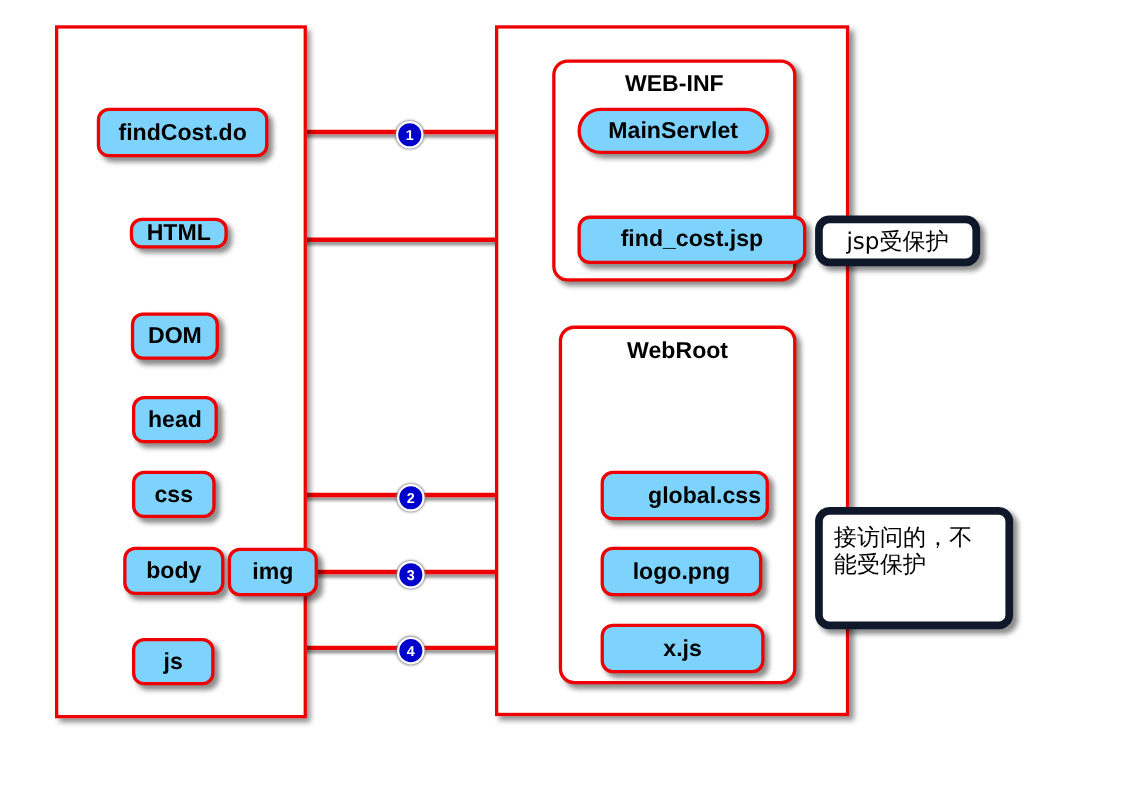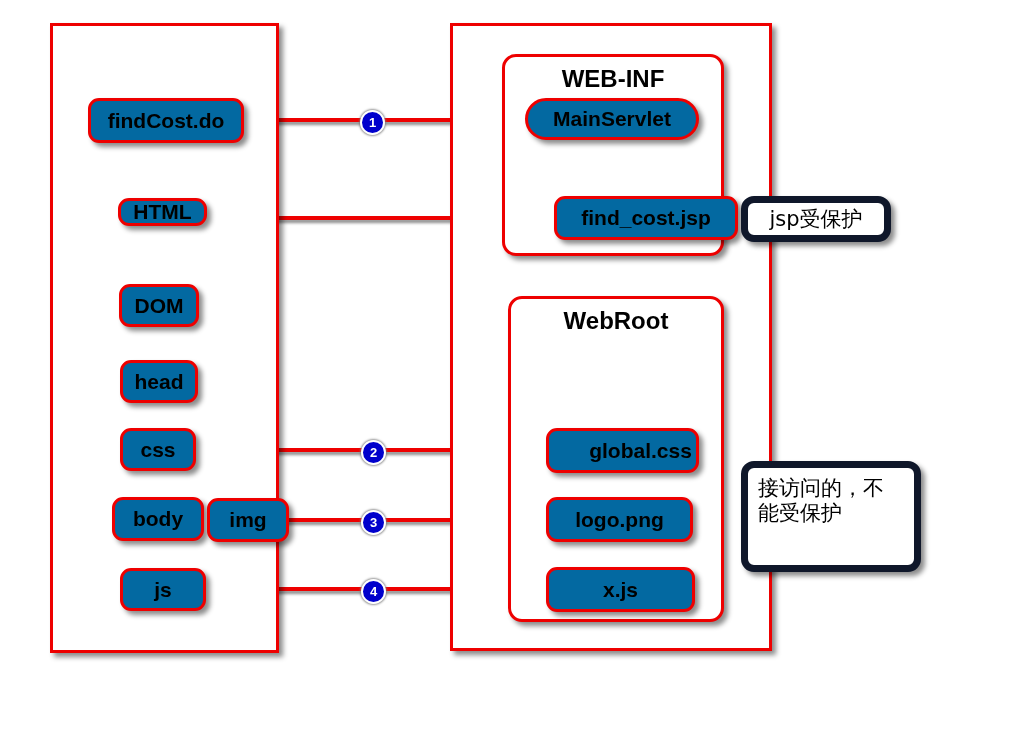--- a/index.html
+++ b/index.html
@@ -23,21 +23,21 @@
   svg.layer {
     position: absolute;
     left: 0; top: 0;
     width: 1024px;
     height: 738px;
     pointer-events: none;
   }
   .node {
     position: absolute;
     box-sizing: border-box;
-    background: #0369a1;
+    background: #7dd3fc;
     border: 3px solid #ee0000;
     border-radius: 11px;
     display: flex;
     align-items: center;
     justify-content: center;
     color: #000000;
     font-weight: bold;
     font-size: 21px;
     letter-spacing: 0px;
     box-shadow: 4px 4px 5px rgba(0,0,0,0.45);
@@ -61,21 +61,21 @@
     border-radius: 14px;
     box-shadow: 4px 4px 5px rgba(0,0,0,0.45);
     z-index: 3;
   }
   .group-title {
     position: absolute;
     width: 100%;
     text-align: center;
     top: 8px;
     left: 0;
-    font-size: 24px;
+    font-size: 21px;
     font-weight: bold;
     color: #000000;
   }
   .callout {
     position: absolute;
     box-sizing: border-box;
     background: #ffffff;
     border: 7px solid #0f172a;
     border-radius: 13px;
     display: flex;
@@ -192,29 +192,29 @@
   </div>
 
   <div class="node" style="left:112px; top:497px; width:92px; height:44px;">
     <span>body</span>
   </div>
 
   <div class="node" style="left:207px; top:498px; width:82px; height:44px;">
     <span>img</span>
   </div>
 
-  <div class="node" style="left:120px; top:568px; width:86px; height:43px;">
+  <div class="node" style="left:120px; top:580px; width:75px; height:43px;">
     <span>js</span>
   </div>
 
   <div class="node" style="left:525px; top:98px; width:174px; height:42px;border-radius:21px;">
     <span>MainServlet</span>
   </div>
 
-  <div class="node" style="left:554px; top:196px; width:184px; height:44px;">
+  <div class="node" style="left:525px; top:196px; width:208px; height:44px;">
     <span>find_cost.jsp</span>
   </div>
 
   <div class="node" style="left:546px; top:428px; width:153px; height:45px;padding-left:36px;">
     <span>global.css</span>
   </div>
 
   <div class="node" style="left:546px; top:497px; width:147px; height:45px;">
     <span>logo.png</span>
   </div>

